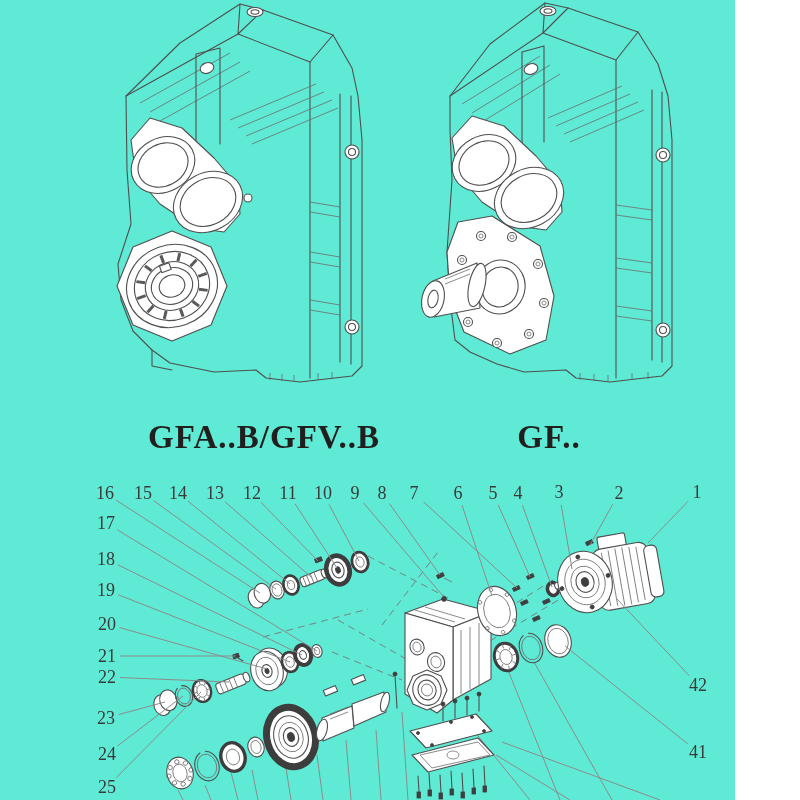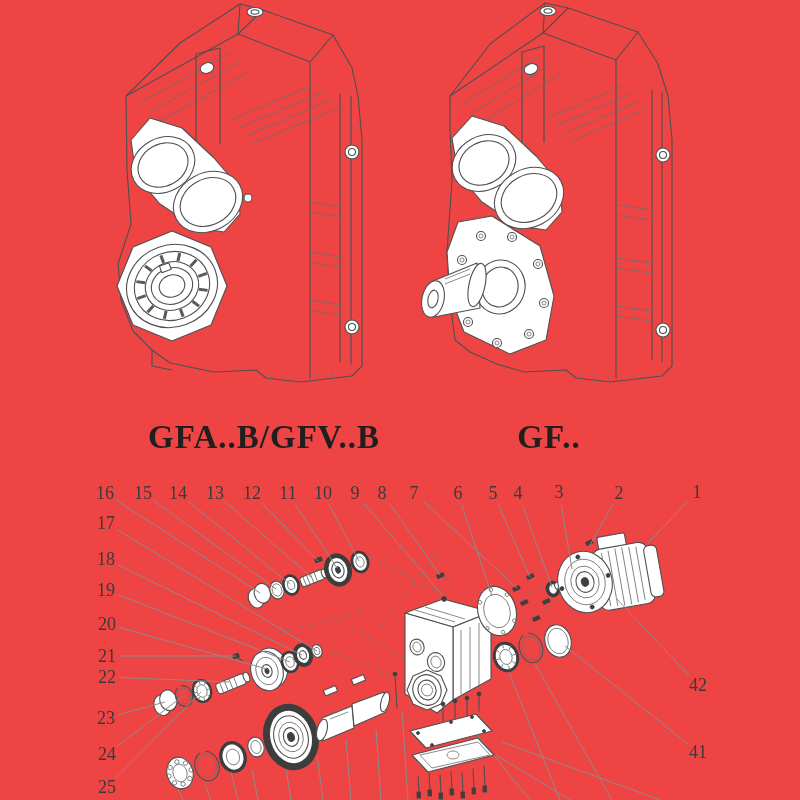--- a/index.html
+++ b/index.html
@@ -1,16 +1,16 @@
 <!DOCTYPE html>
 <html><head>
 <meta charset="utf-8">
 <style>
   html,body{margin:0;padding:0;background:#ffffff;width:800px;height:800px;overflow:hidden;}
-  #stage{width:800px;height:800px;position:relative;background:#ef4444;}
+  #stage{width:735px;height:800px;position:relative;background:#5eead4;}
   svg{display:block;}
   .ln{fill:none;stroke:#4f4f4f;stroke-width:1.1;stroke-linejoin:round;stroke-linecap:round;}
   .lnw{fill:#ffffff;stroke:#4f4f4f;stroke-width:1.1;stroke-linejoin:round;}
   .lt{fill:none;stroke:#6d6d6d;stroke-width:0.8;}
   .dk{fill:#3f3f3f;stroke:#3f3f3f;stroke-width:0.8;}
   .rim{fill:#ffffff;stroke:#3d3d3d;}
   .roll{stroke:#5a5a5a;stroke-width:3;stroke-linecap:butt;}
   .dash{fill:none;stroke:#777;stroke-width:0.9;stroke-dasharray:7 5;}
   .leader{stroke:#8c8c8c;stroke-width:1;fill:none;}
   .callout-text{font:18px "Liberation Serif", serif;fill:#3a3a3a;text-anchor:middle;dominant-baseline:central;}

